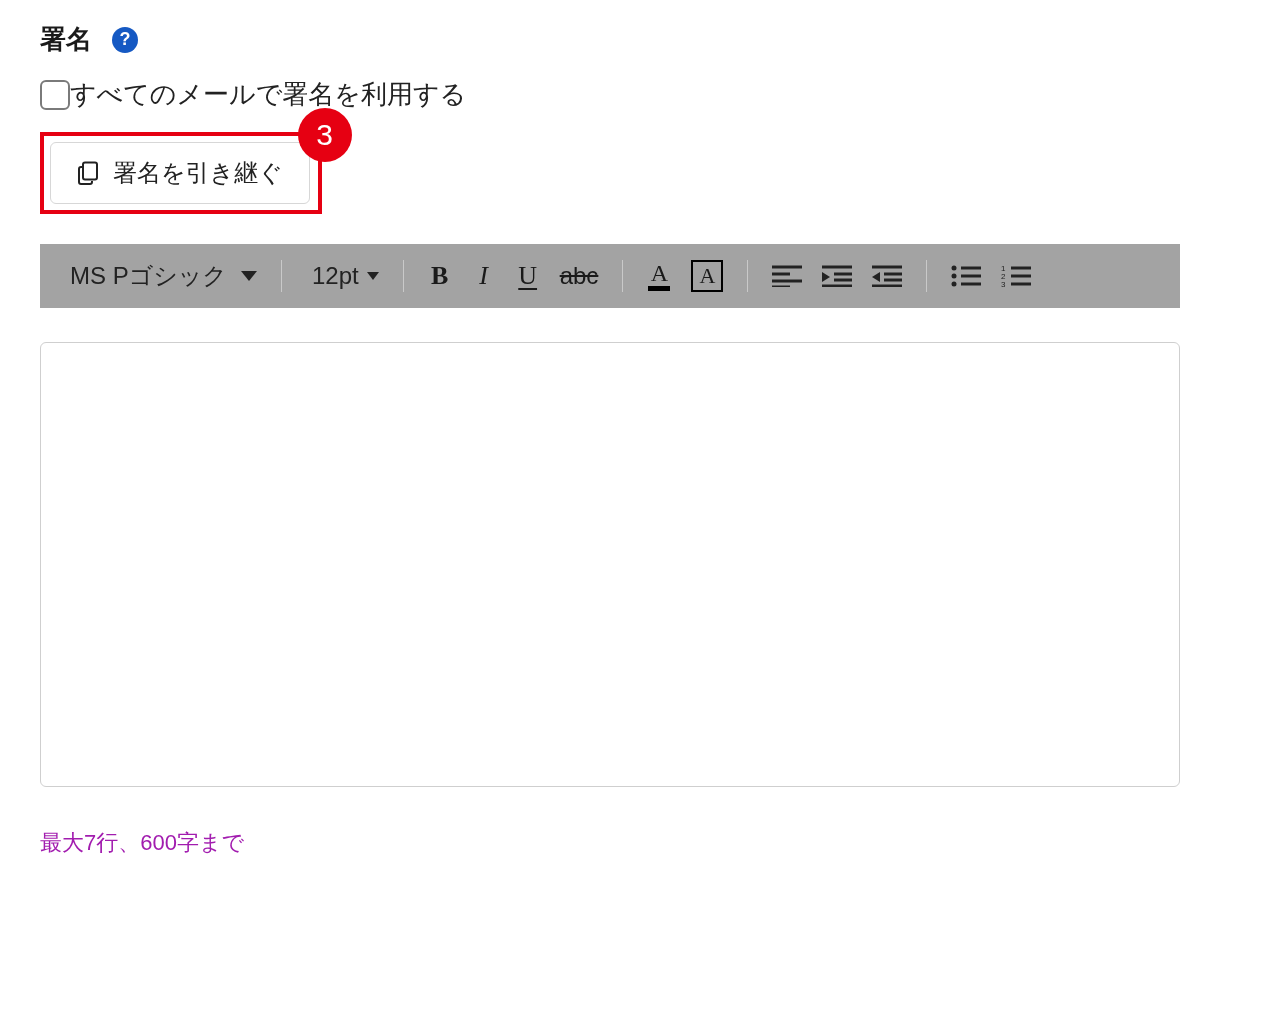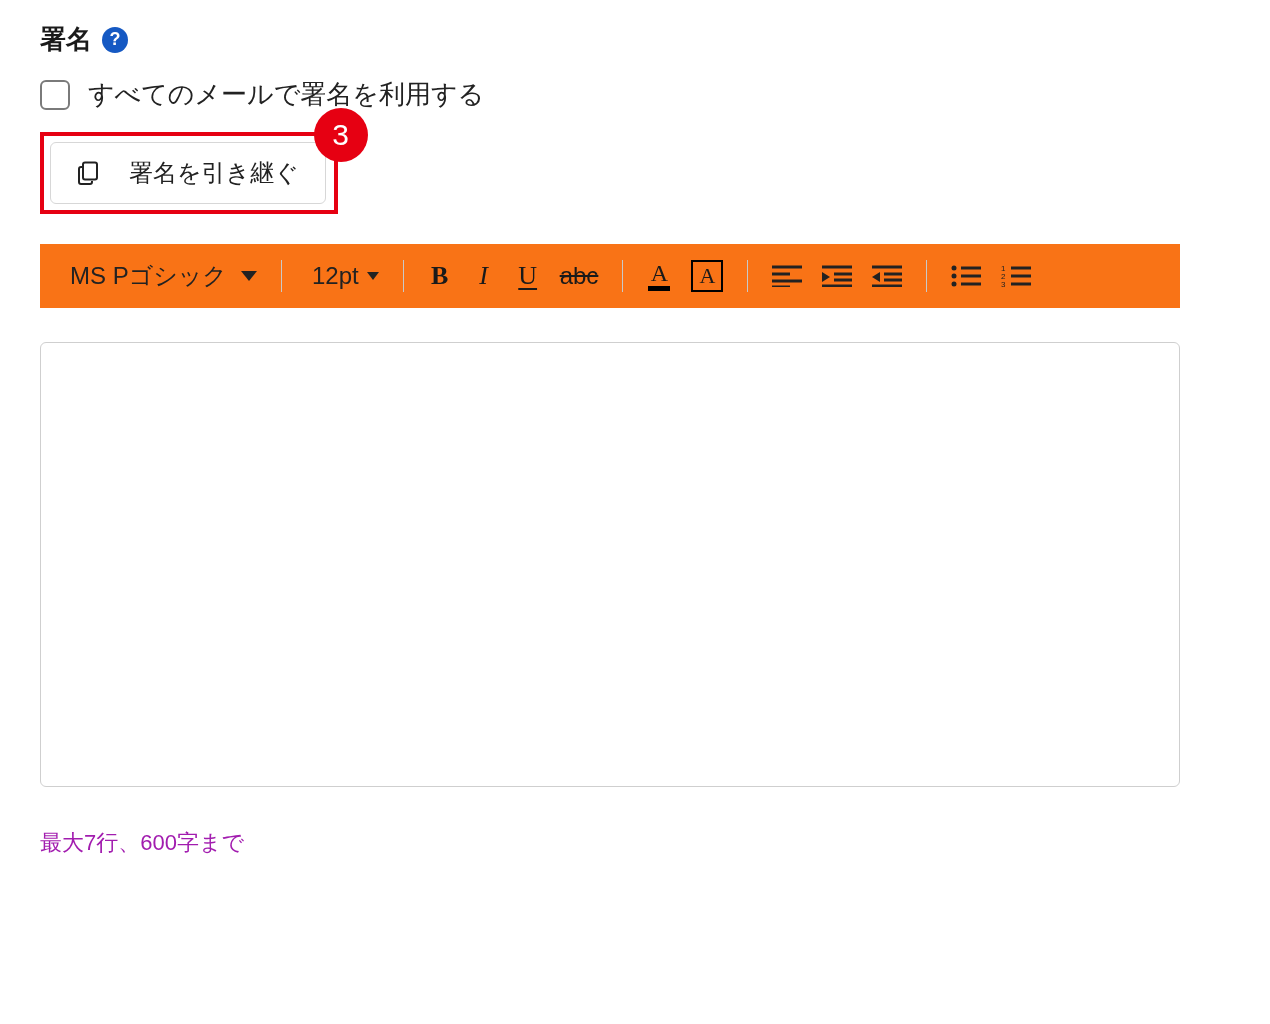--- a/index.html
+++ b/index.html
@@ -10,21 +10,21 @@
     font-family: "Hiragino Sans", "Hiragino Kaku Gothic ProN", "Yu Gothic", "Meiryo", sans-serif;
     color: #1a1a1a;
     width: 1270px;
   }
   .wrap {
     padding: 22px 40px 40px 40px;
   }
   .section-title-row {
     display: flex;
     align-items: center;
-    gap: 10px;
+    gap: 20px;
     margin-bottom: 20px;
   }
   .section-title {
     font-size: 26px;
     font-weight: 700;
   }
   .help-badge {
     width: 26px;
     height: 26px;
     border-radius: 50%;
@@ -32,21 +32,20 @@
     color: #fff;
     display: flex;
     align-items: center;
     justify-content: center;
     font-size: 18px;
     font-weight: 700;
   }
   .checkbox-row {
     display: flex;
     align-items: center;
-    gap: 18px;
     margin-bottom: 20px;
   }
   .checkbox-box {
     width: 30px;
     height: 30px;
     border: 2px solid #7a7a7a;
     border-radius: 6px;
     background: #fff;
   }
   .checkbox-label {
@@ -59,21 +58,21 @@
     margin-bottom: 30px;
   }
   .inherit-highlight {
     border: 4px solid #e60012;
     padding: 6px 8px 6px 6px;
     display: inline-block;
   }
   .inherit-button {
     display: inline-flex;
     align-items: center;
-    gap: 30px;
+    gap: 14px;
     padding: 14px 26px;
     border: 1px solid #d7d7d7;
     border-radius: 6px;
     background: #fff;
     font-size: 24px;
     color: #222;
     cursor: pointer;
   }
   .step-badge {
     position: absolute;
@@ -84,21 +83,21 @@
     border-radius: 50%;
     background: #e60012;
     color: #fff;
     display: flex;
     align-items: center;
     justify-content: center;
     font-size: 30px;
     font-weight: 500;
   }
   .toolbar {
-    background: #f97316;
+    background: #a3a3a3;
     display: flex;
     align-items: center;
     padding: 14px 18px;
     gap: 8px;
     width: 1140px;
     margin-bottom: 34px;
   }
   .tb-group {
     display: flex;
     align-items: center;

